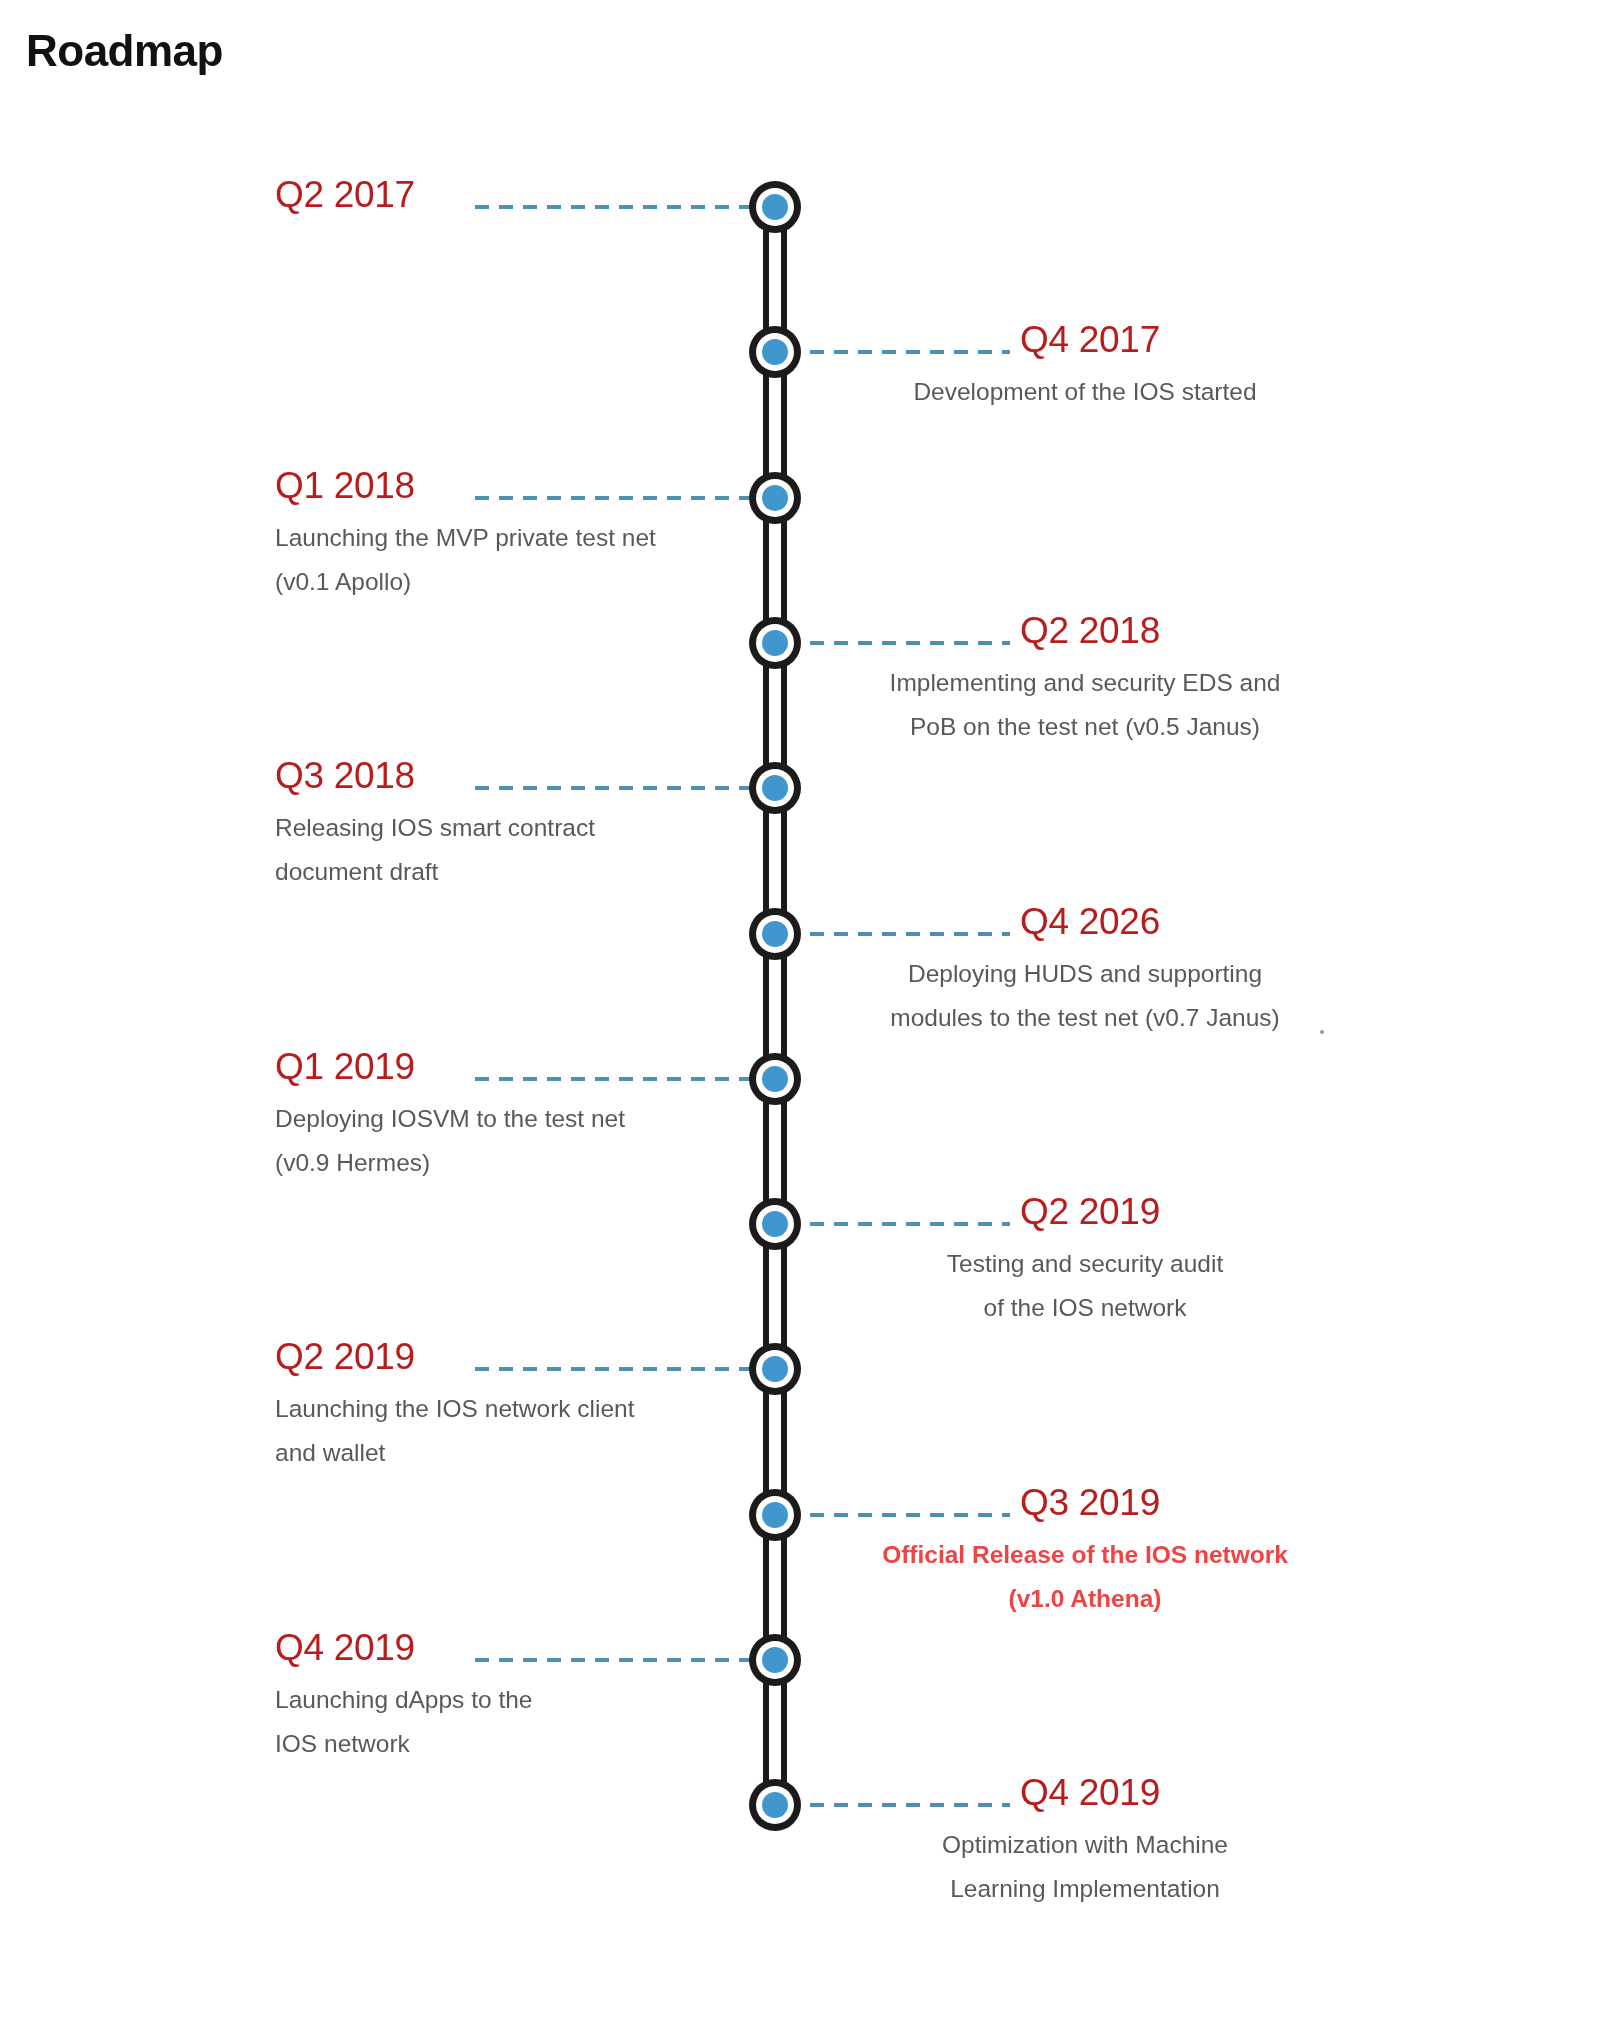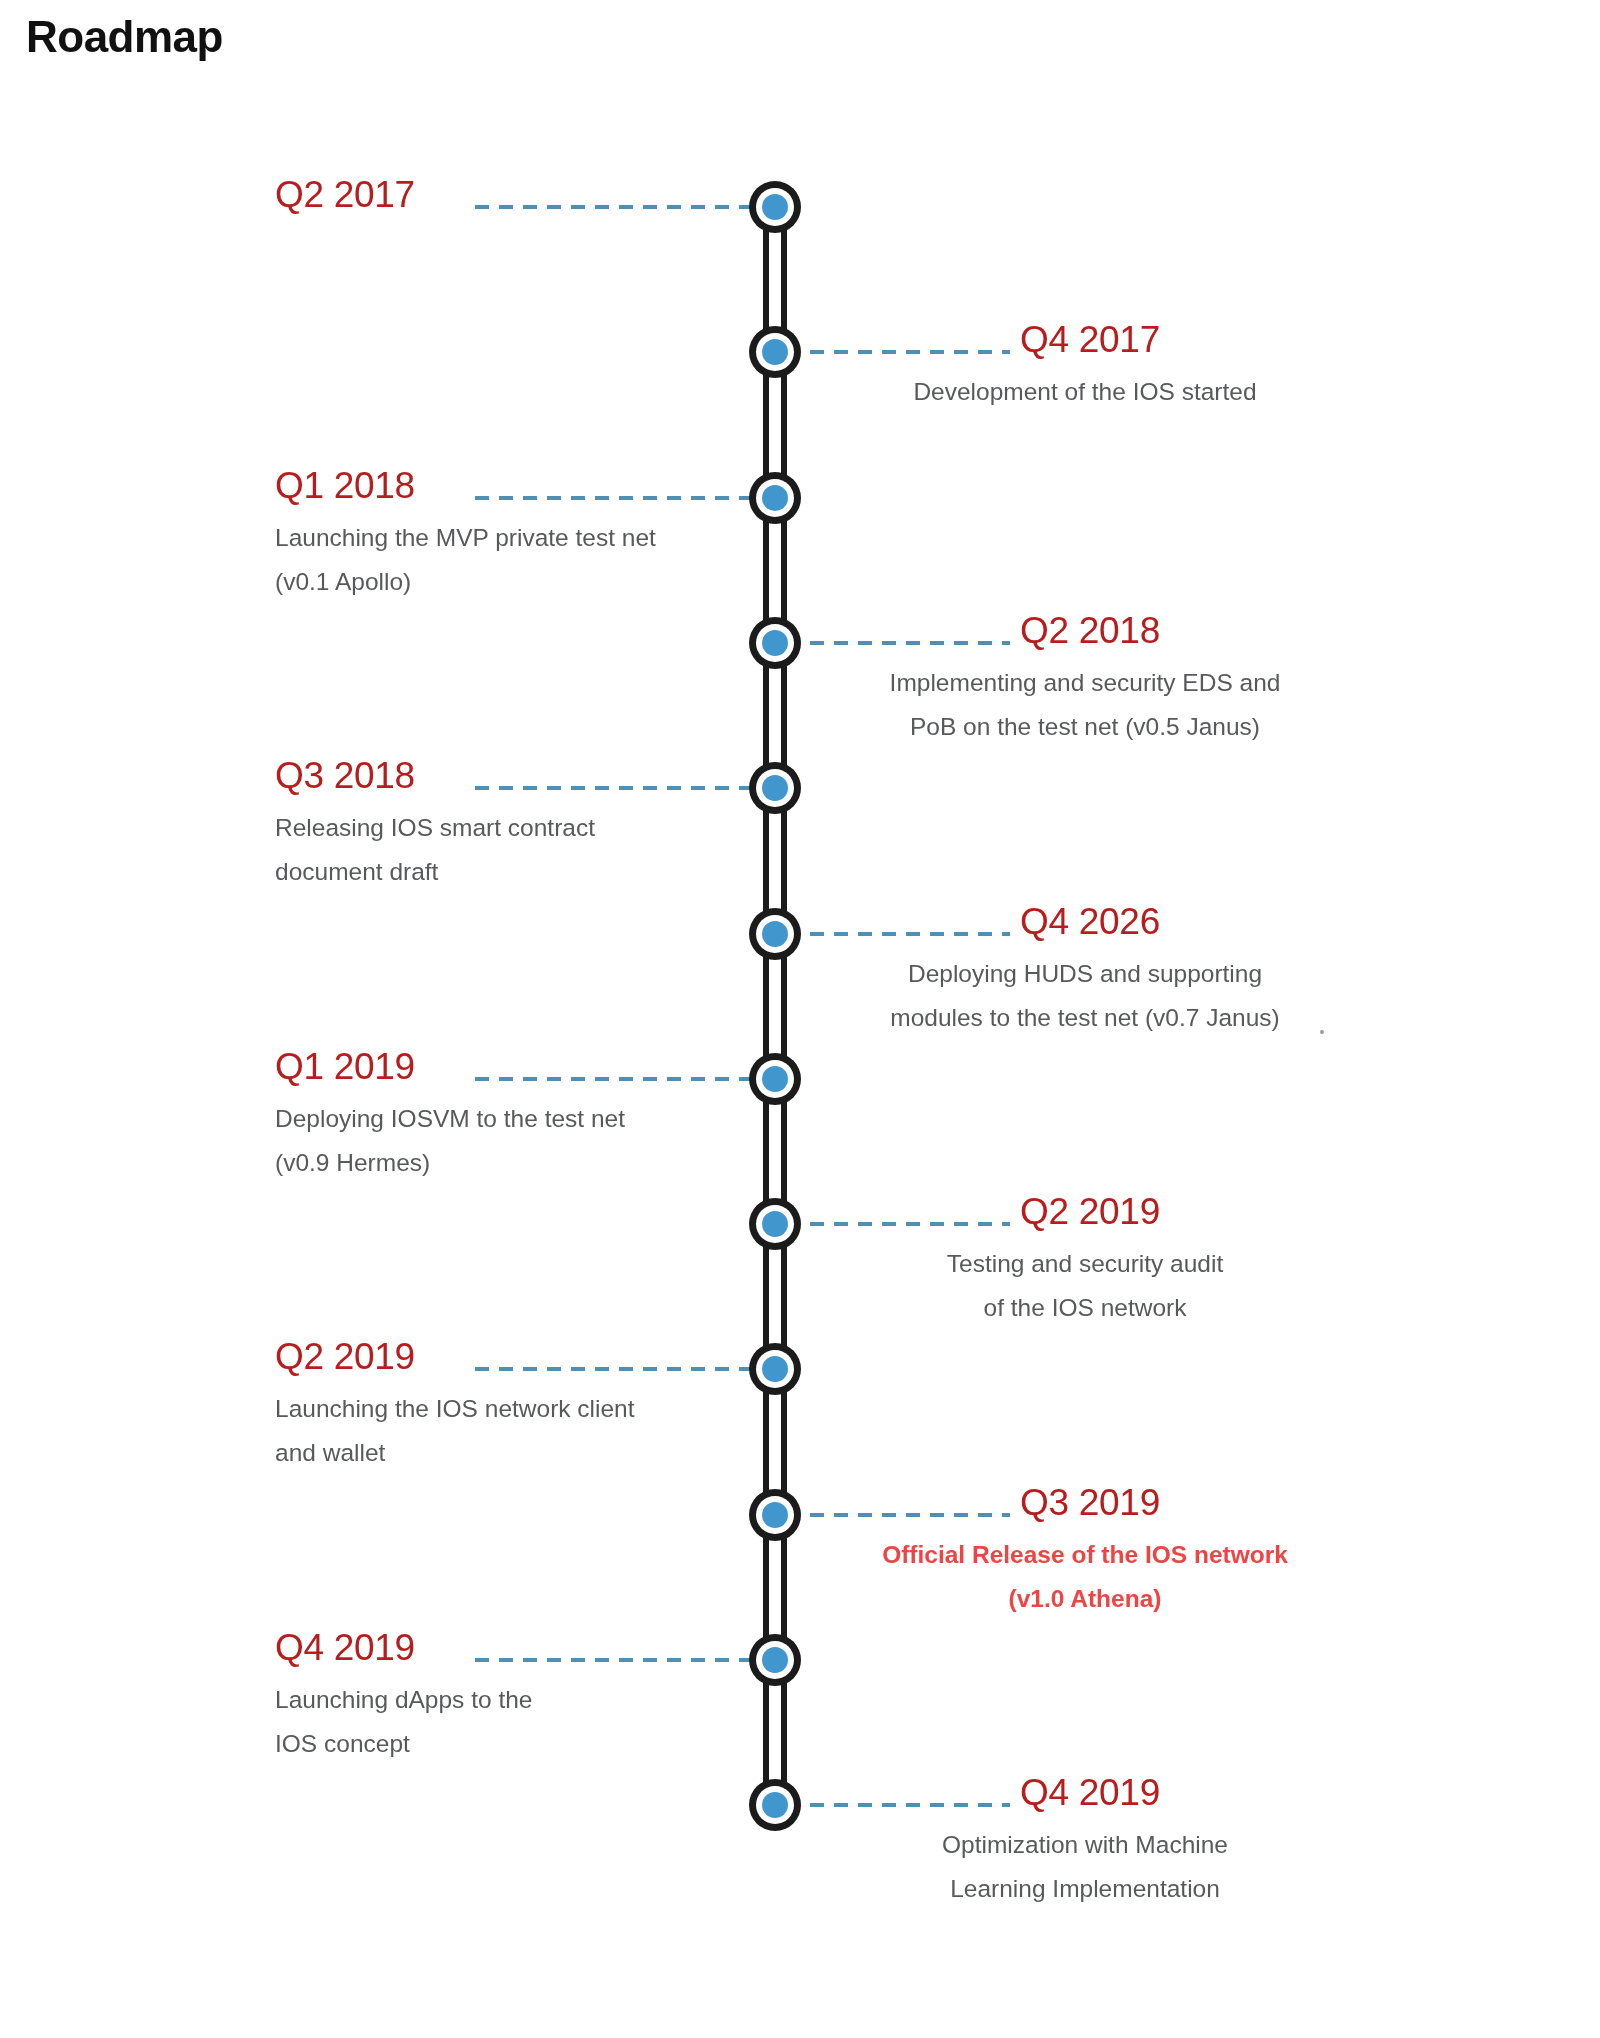--- a/index.html
+++ b/index.html
@@ -16,21 +16,21 @@
     width: 1600px;
     height: 2038px;
     background: #ffffff;
     overflow: hidden;
   }
 
   
   #page-title {
     position: absolute;
     left: 26px;
-    top: 12px;
+    top: 26px;
     font-family: "Liberation Sans", sans-serif;
     font-size: 44px;
     font-weight: bold;
     color: #111111;
     letter-spacing: -0.5px;
   }
 
   
   #timeline-spine {
     position: absolute;
@@ -245,21 +245,21 @@
         <div class="tl-text"><div class="tl-quarter">Q3 2019</div><div class="tl-desc emphasis">Official Release of the IOS network
 (v1.0 Athena)</div></div>
         <div class="tl-node">
           <div class="node-inner-white"></div>
           <div class="node-dot"></div>
         </div>
       </div>
       <div class="tl-row left" style="top: 1660px;">
         <div class="tl-dash"></div>
         <div class="tl-text"><div class="tl-quarter">Q4 2019</div><div class="tl-desc">Launching dApps to the
-IOS concept</div></div>
+IOS network</div></div>
         <div class="tl-node">
           <div class="node-inner-white"></div>
           <div class="node-dot"></div>
         </div>
       </div>
       <div class="tl-row right" style="top: 1805.3px;">
         <div class="tl-dash"></div>
         <div class="tl-text"><div class="tl-quarter">Q4 2019</div><div class="tl-desc">Optimization with Machine
 Learning Implementation</div></div>
         <div class="tl-node">

